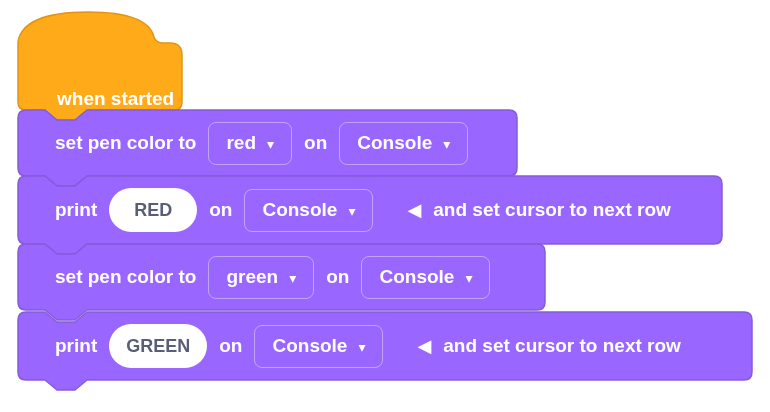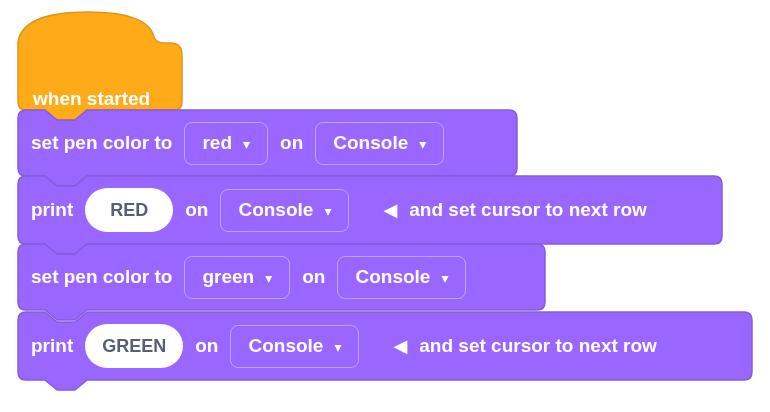--- a/index.html
+++ b/index.html
@@ -8,21 +8,21 @@
     background:var(--canvas_bg,#ffffff);
     font-family:"Liberation Sans","DejaVu Sans",sans-serif;
   }
   .canvas{position:relative;width:770px;height:412px}
   .block{position:absolute}
   .shape{position:absolute;left:0;top:0;overflow:visible;display:block}
   .stack-path{fill:var(--block_fill);stroke:var(--block_stroke);stroke-width:1.5;stroke-linejoin:round}
   .hat-path{fill:var(--hat_fill);stroke:var(--hat_stroke);stroke-width:1.5;stroke-linejoin:round}
   .content{
     position:relative;height:100%;display:flex;align-items:center;
-    gap:12px;padding:0 22px 0 13px;white-space:nowrap;
+    gap:12px;padding:0 22px 0 13px;white-space:nowrap;margin-left:24px;
   }
   .hat-content{align-items:flex-end;padding-bottom:28px;padding-left:15px}
   .lbl{color:var(--label_text);font-size:19px;font-weight:700;line-height:1.1}
   .dd{
     display:flex;align-items:center;gap:11px;height:41px;padding:0 17px;
     border:1px solid var(--field_border);border-radius:8px;
     color:var(--label_text);font-size:19px;font-weight:700;cursor:pointer;
   }
   .caret{color:var(--label_text);font-size:14px;line-height:1;transform:translateY(1px)}
   .oval{

